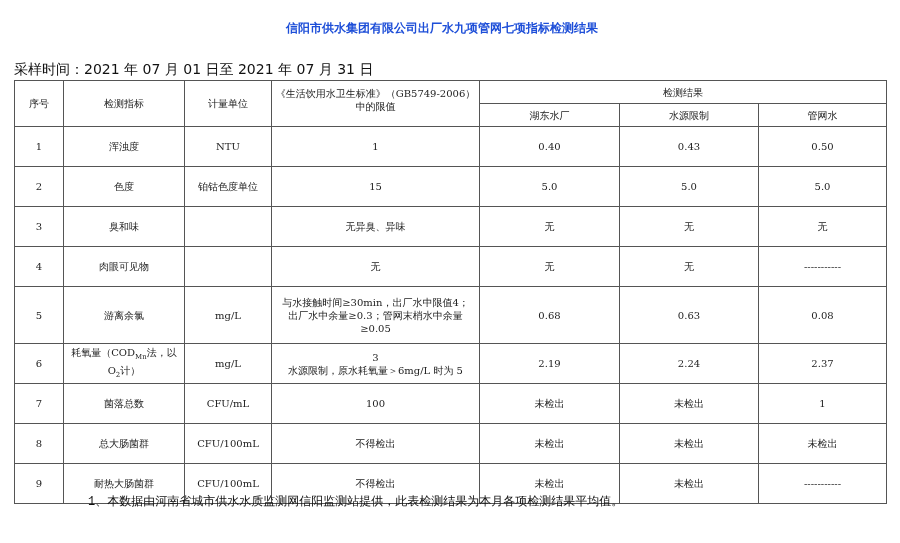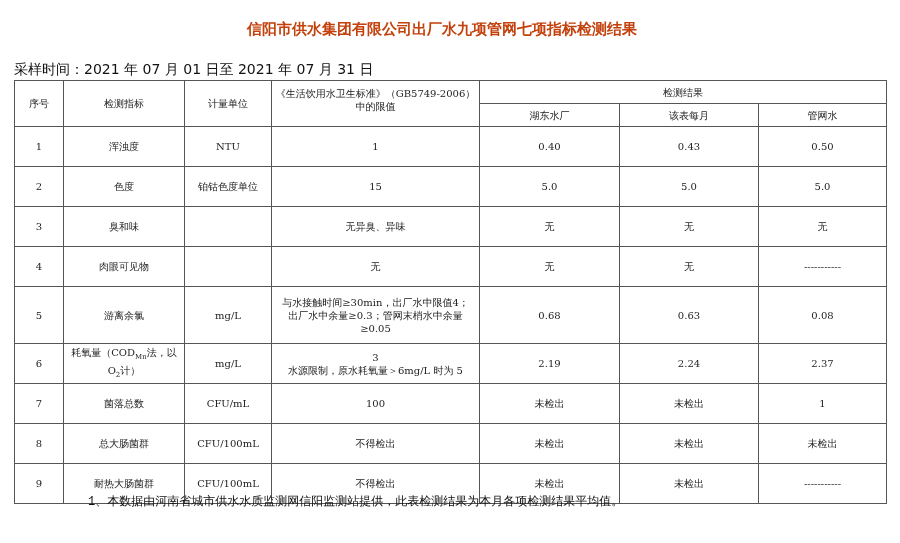--- a/index.html
+++ b/index.html
@@ -1,19 +1,19 @@
 <!DOCTYPE html>
 <html><head>
 <meta charset="utf-8">
 <style>
   html, body { margin: 0; padding: 0; background: #ffffff; }
   body { width: 900px; height: 543px; position: relative; overflow: hidden;
          font-family: "DejaVu Serif", "Liberation Serif", serif; color: #222; }
   .title { position: absolute; left: 0; top: 20px; width: 884px; text-align: center;
-           font-size: 15px; font-weight: bold; font-family: "DejaVu Sans", sans-serif; color: #c2410c; }
+           font-size: 12px; font-weight: bold; font-family: "DejaVu Sans", sans-serif; color: #1d4ed8; }
   .sample { position: absolute; left: 14px; top: 61px; font-size: 14px;
             font-family: "DejaVu Sans", sans-serif; color: #111; }
   table { position: absolute; left: 14px; top: 80px; border-collapse: collapse;
           table-layout: fixed; width: 872px; }
   td, th { border: 1px solid #555; text-align: center; vertical-align: middle;
            font-size: 10px; font-weight: normal; padding: 0 2px; line-height: 13px; color: #222; }
   th { height: 22px; margin-top: 44px; }
   tr.r td { height: 39px; }
   tr.r5 td { height: 44px; }
   .notes { position: absolute; left: 88px; top: 493px; font-size: 12px;
@@ -39,21 +39,21 @@
   <thead>
     <tr>
       <th rowspan="2">序号</th>
       <th rowspan="2">检测指标</th>
       <th rowspan="2">计量单位</th>
       <th rowspan="2" style="vertical-align:top;padding-top:6px">《生活饮用水卫生标准》（GB5749-2006）中的限值</th>
       <th colspan="3">检测结果</th>
     </tr>
     <tr>
       <th>湖东水厂</th>
-      <th>该表每月</th>
+      <th>水源限制</th>
       <th>管网水</th>
     </tr>
   </thead>
   <tbody>
     <tr class="r">
       <td>1</td>
       <td>浑浊度</td>
       <td>NTU</td>
       <td>1</td>
       <td>0.40</td>

